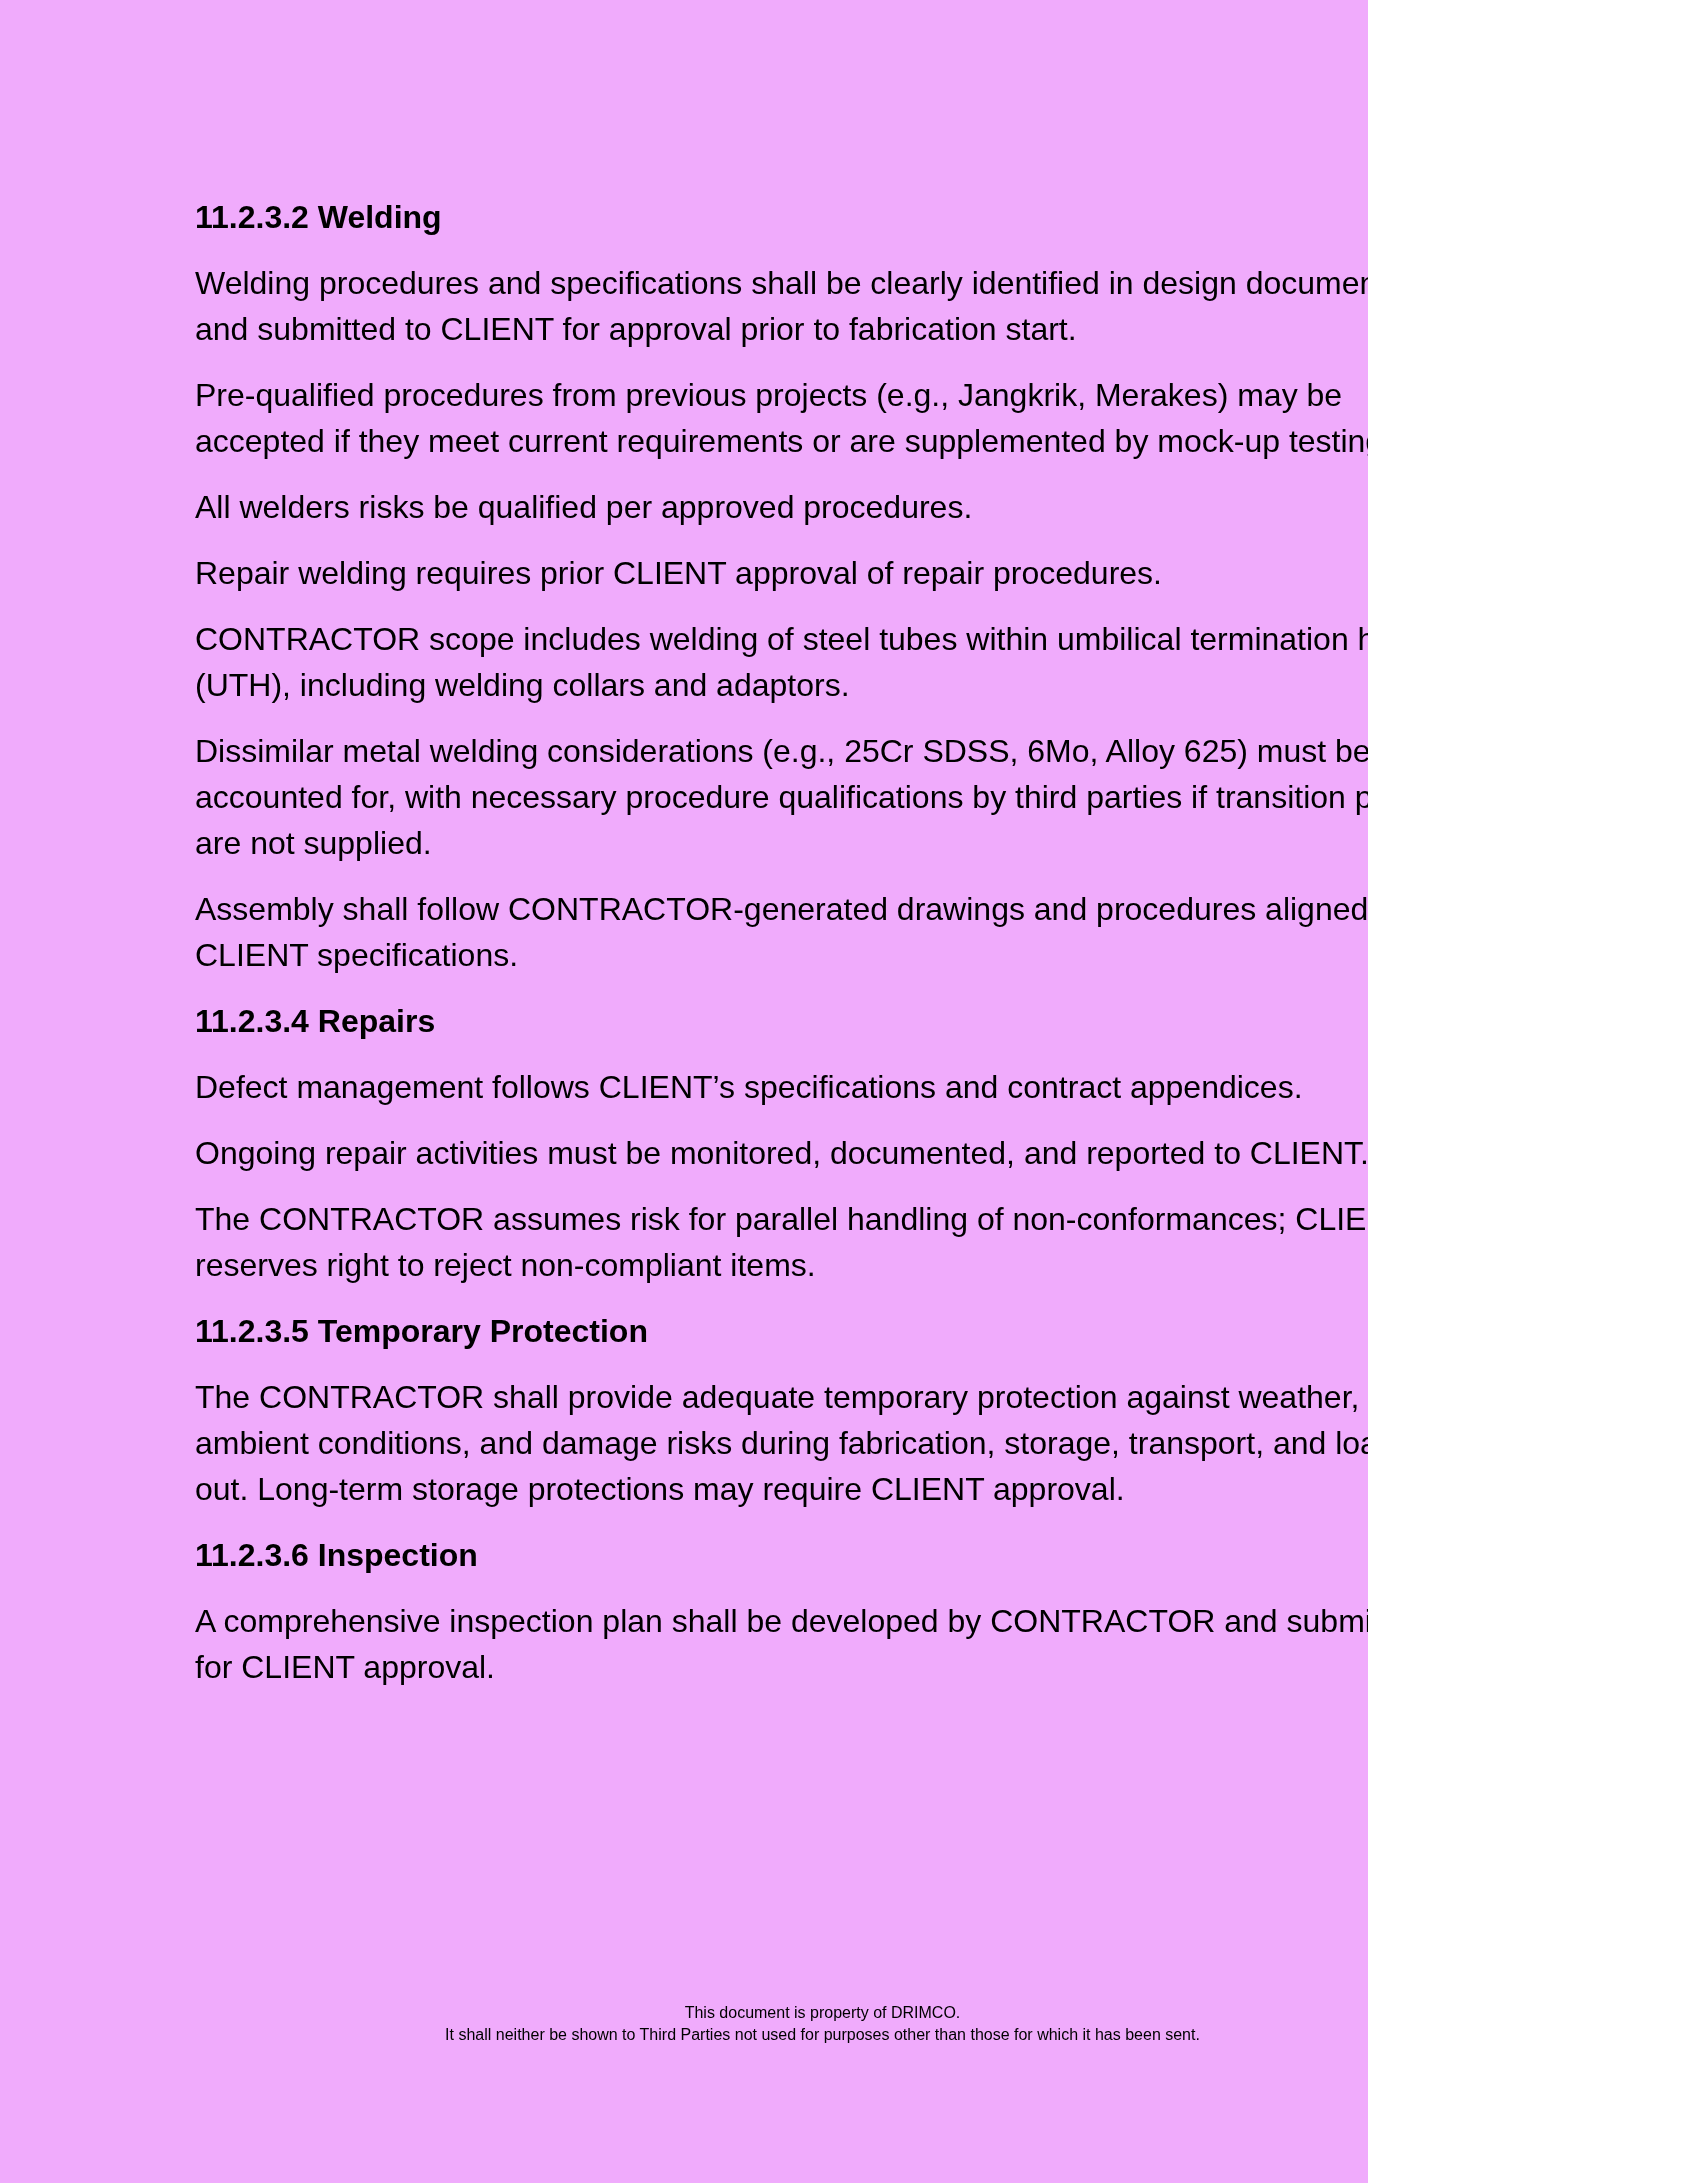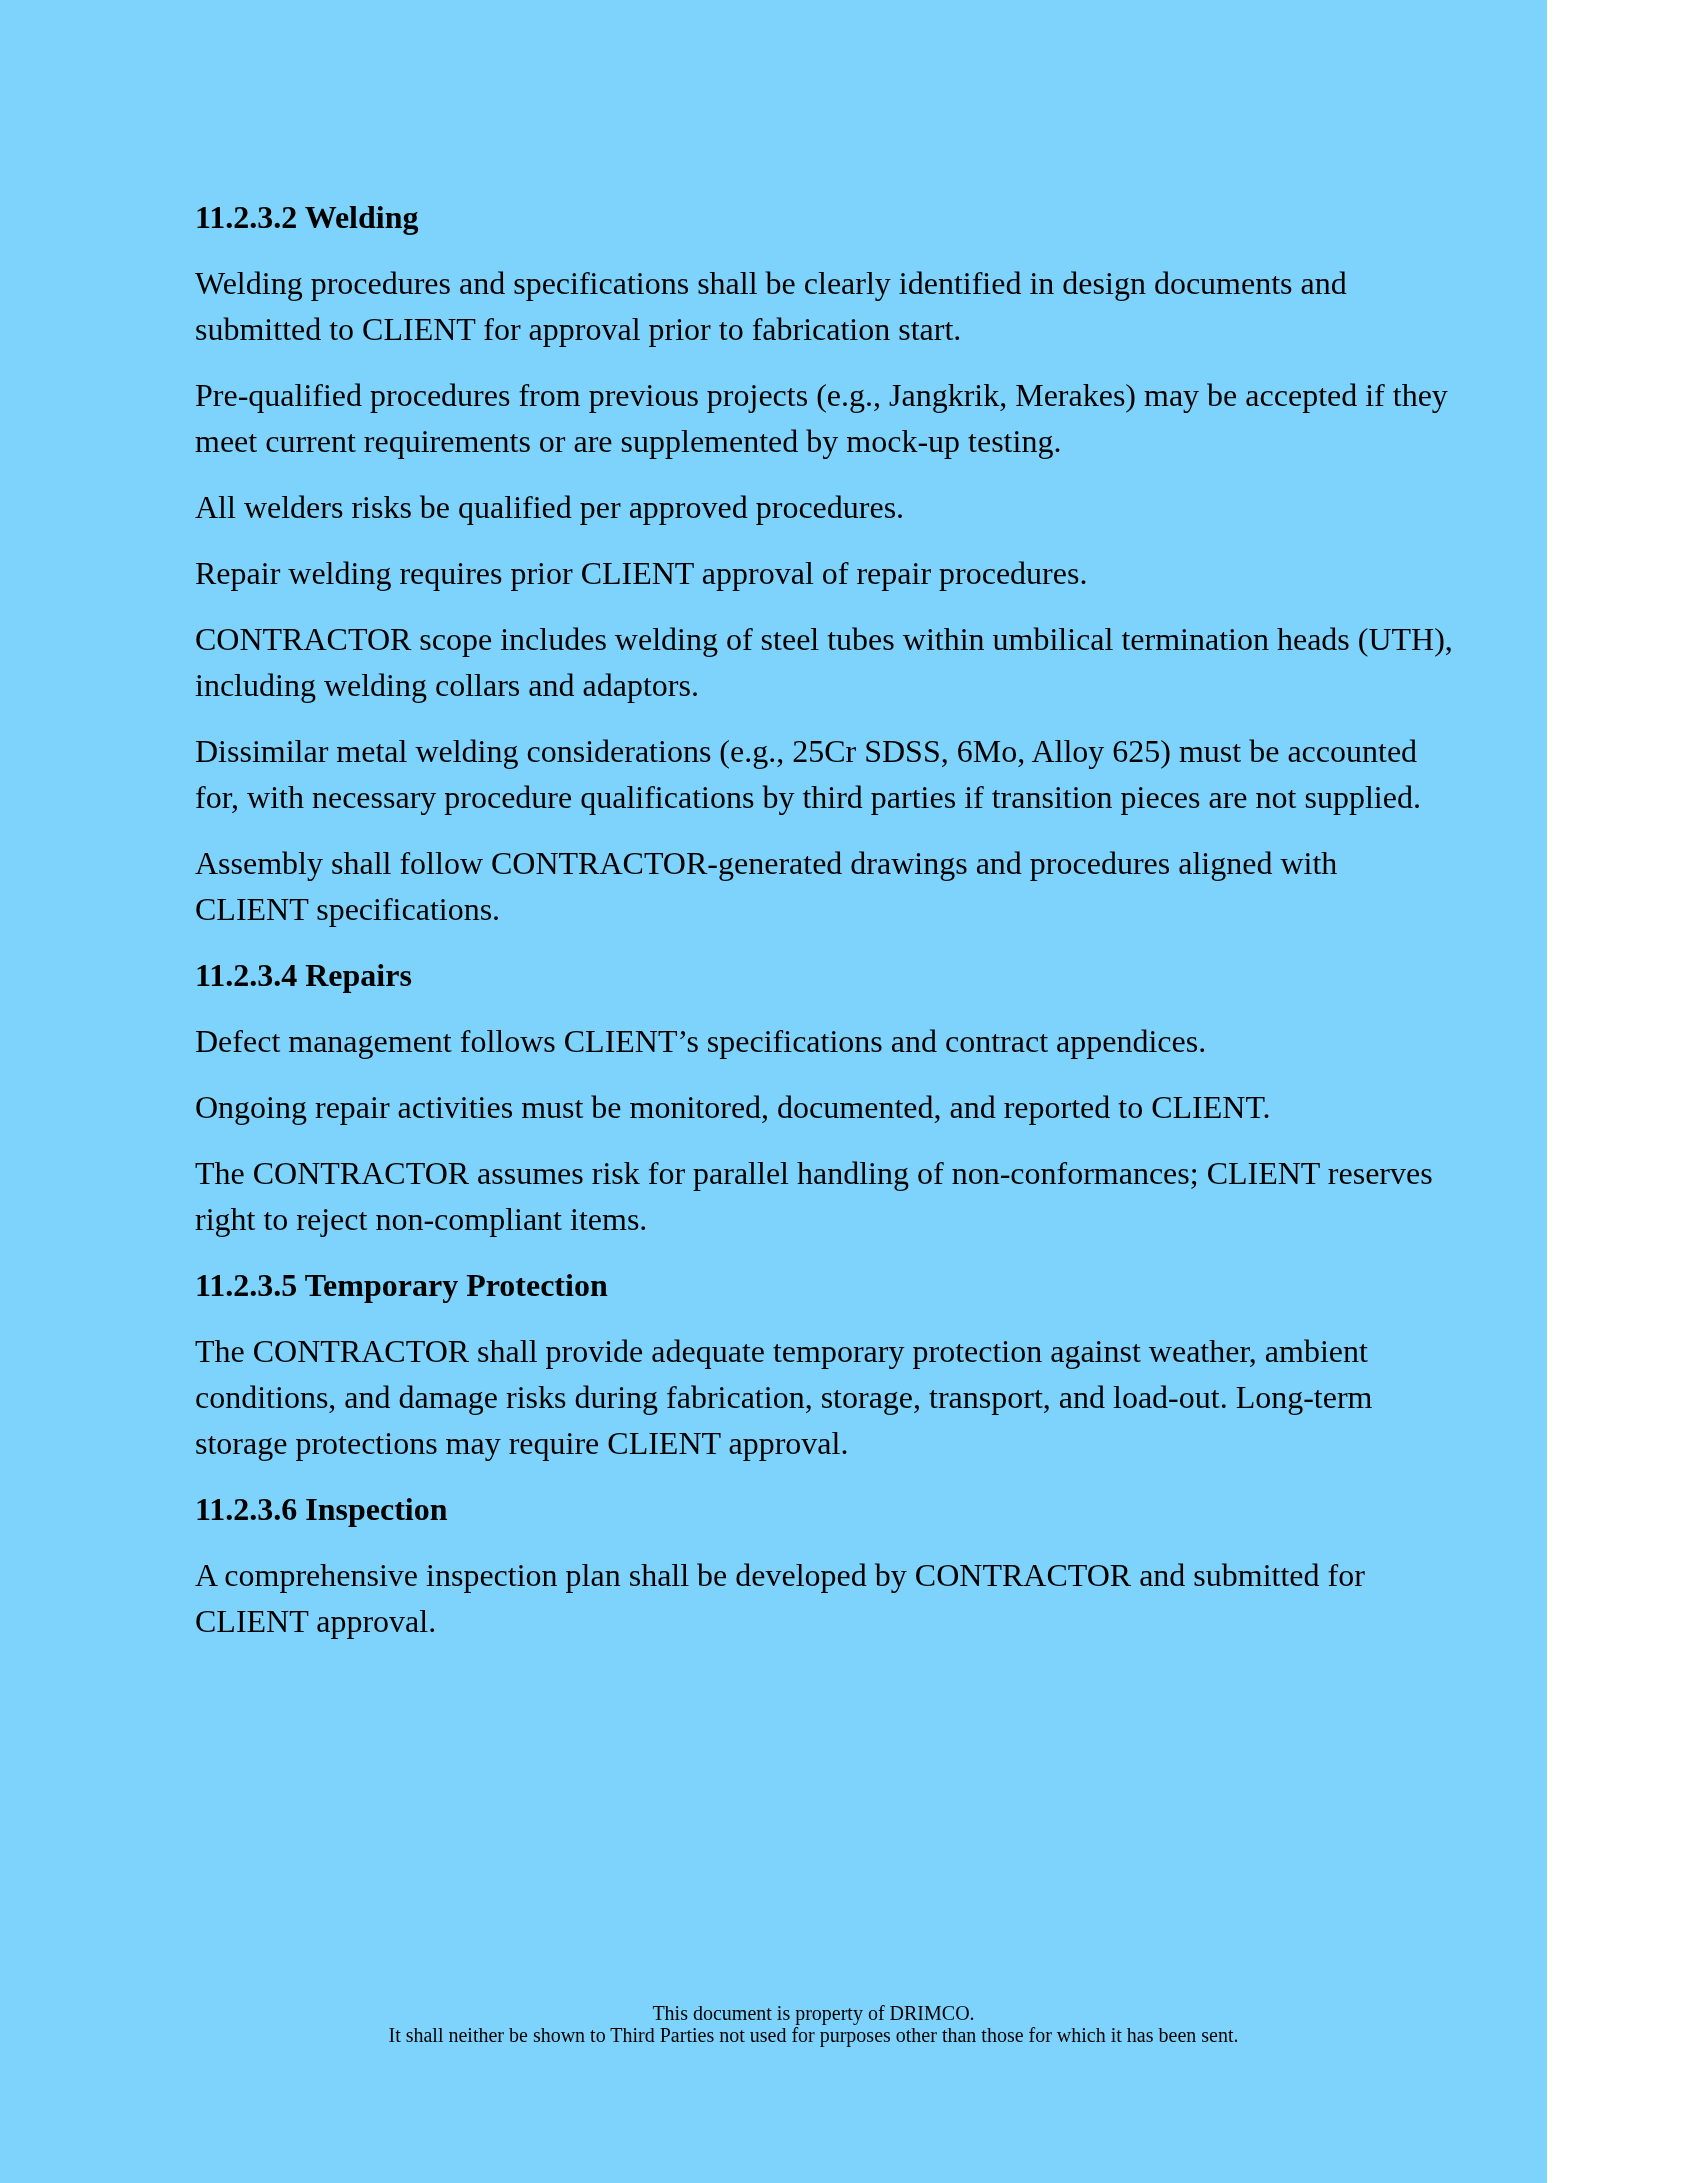--- a/index.html
+++ b/index.html
@@ -2,50 +2,50 @@
 <html style="font-size:10.6px"><head>
 <meta charset="utf-8">
 <style>
   html, body {
     margin: 0;
     padding: 0;
     background: #ffffff;
   }
   .page {
     position: relative;
-    width: 1547px;
+    width: 1368px;
     height: 2183px;
-    background: #7dd3fc;
+    background: #f0abfc;
     color: #000000;
-    font-family: Liberation Serif, serif;
+    font-family: Liberation Sans, sans-serif;
     overflow: hidden;
   }
   .content {
     position: absolute;
     left: 195px;
     top: 194px;
     width: 1259px;
   }
   .block {
     font-size: 32px;
     line-height: 46px;
     margin: 0 0 20px 0;
     font-weight: normal;
     white-space: normal;
   }
   .block.heading {
     font-weight: bold;
   }
   .page-footer {
     position: absolute;
-    left: 184px;
+    left: 193px;
     top: 2002px;
     width: 1259px;
     text-align: center;
-    font-size: 20px;
+    font-size: 16px;
     line-height: 22px;
   }
 </style>
 </head>
 <body>
 
 <div class="page">
   <main class="content">
       <h2 class="block heading">11.2.3.2 Welding</h2>
       <p class="block paragraph">Welding procedures and specifications shall be clearly identified in design documents and submitted to CLIENT for approval prior to fabrication start.</p>

